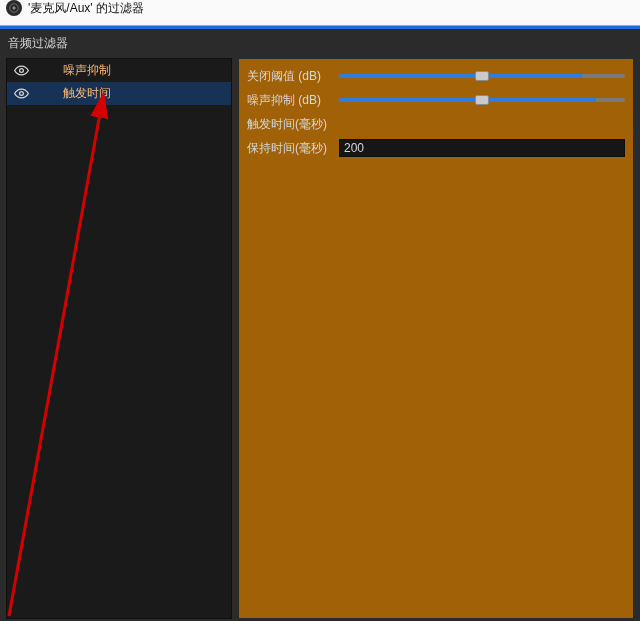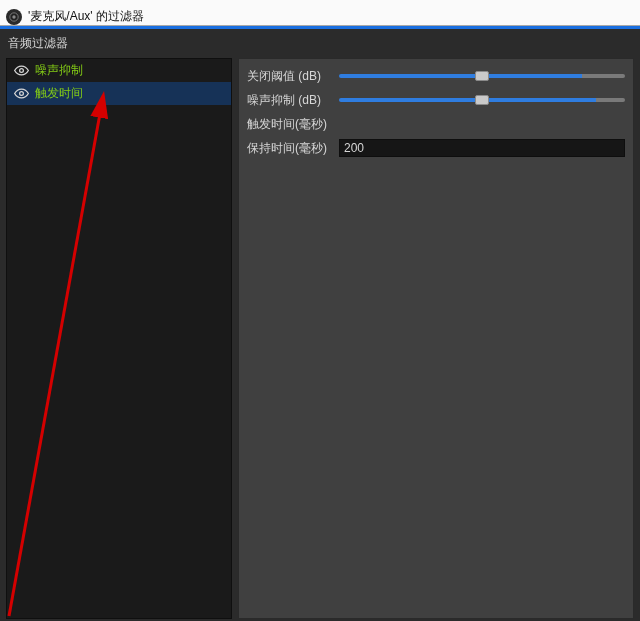--- a/index.html
+++ b/index.html
@@ -4,21 +4,21 @@
 <style>
   * { box-sizing: border-box; margin: 0; padding: 0; font-family: "Microsoft YaHei", sans-serif; }
   html, body { width: 640px; height: 621px; overflow: hidden; }
   body { background: #2b2b2b; color: #d6d6d6; font-size: 12px; }
 
   .titlebar {
     height: 26px;
     background: #fafafa;
     border-bottom: 1px solid #a8a8a8;
     display: flex;
-    align-items: flex-end;
+    align-items: flex-start;
     padding: 0 6px;
     color: #111;
   }
   .titlebar .app-icon {
     width: 16px; height: 16px;
     border-radius: 50%;
     background: #2a2a2a;
     display: flex; align-items: center; justify-content: center;
     margin-right: 6px;
   }
@@ -56,25 +56,25 @@
     height: 23px;
     padding: 0 6px;
     cursor: pointer;
     gap: 6px;
   }
   .filter-item.selected {
     background: #163257;
   }
   .eye-icon { width: 16px; height: 16px; display:flex; align-items:center; justify-content:center; flex-shrink:0; }
   .eye-icon svg { width: 15px; height: 15px; }
-  .filter-label { font-size: 12px; color: #84cc16; }
+  .filter-label { font-size: 12px; color: #fdba74; margin-left: 28px; }
 
   .props-panel {
     flex: 1;
-    background: #404040;
+    background: #a16207;
     border: 1px solid #2a2a2a;
     padding: 6px 8px;
   }
   .prop-row {
     display: flex;
     align-items: center;
     height: 22px;
     margin-bottom: 2px;
     gap: 6px;
   }

